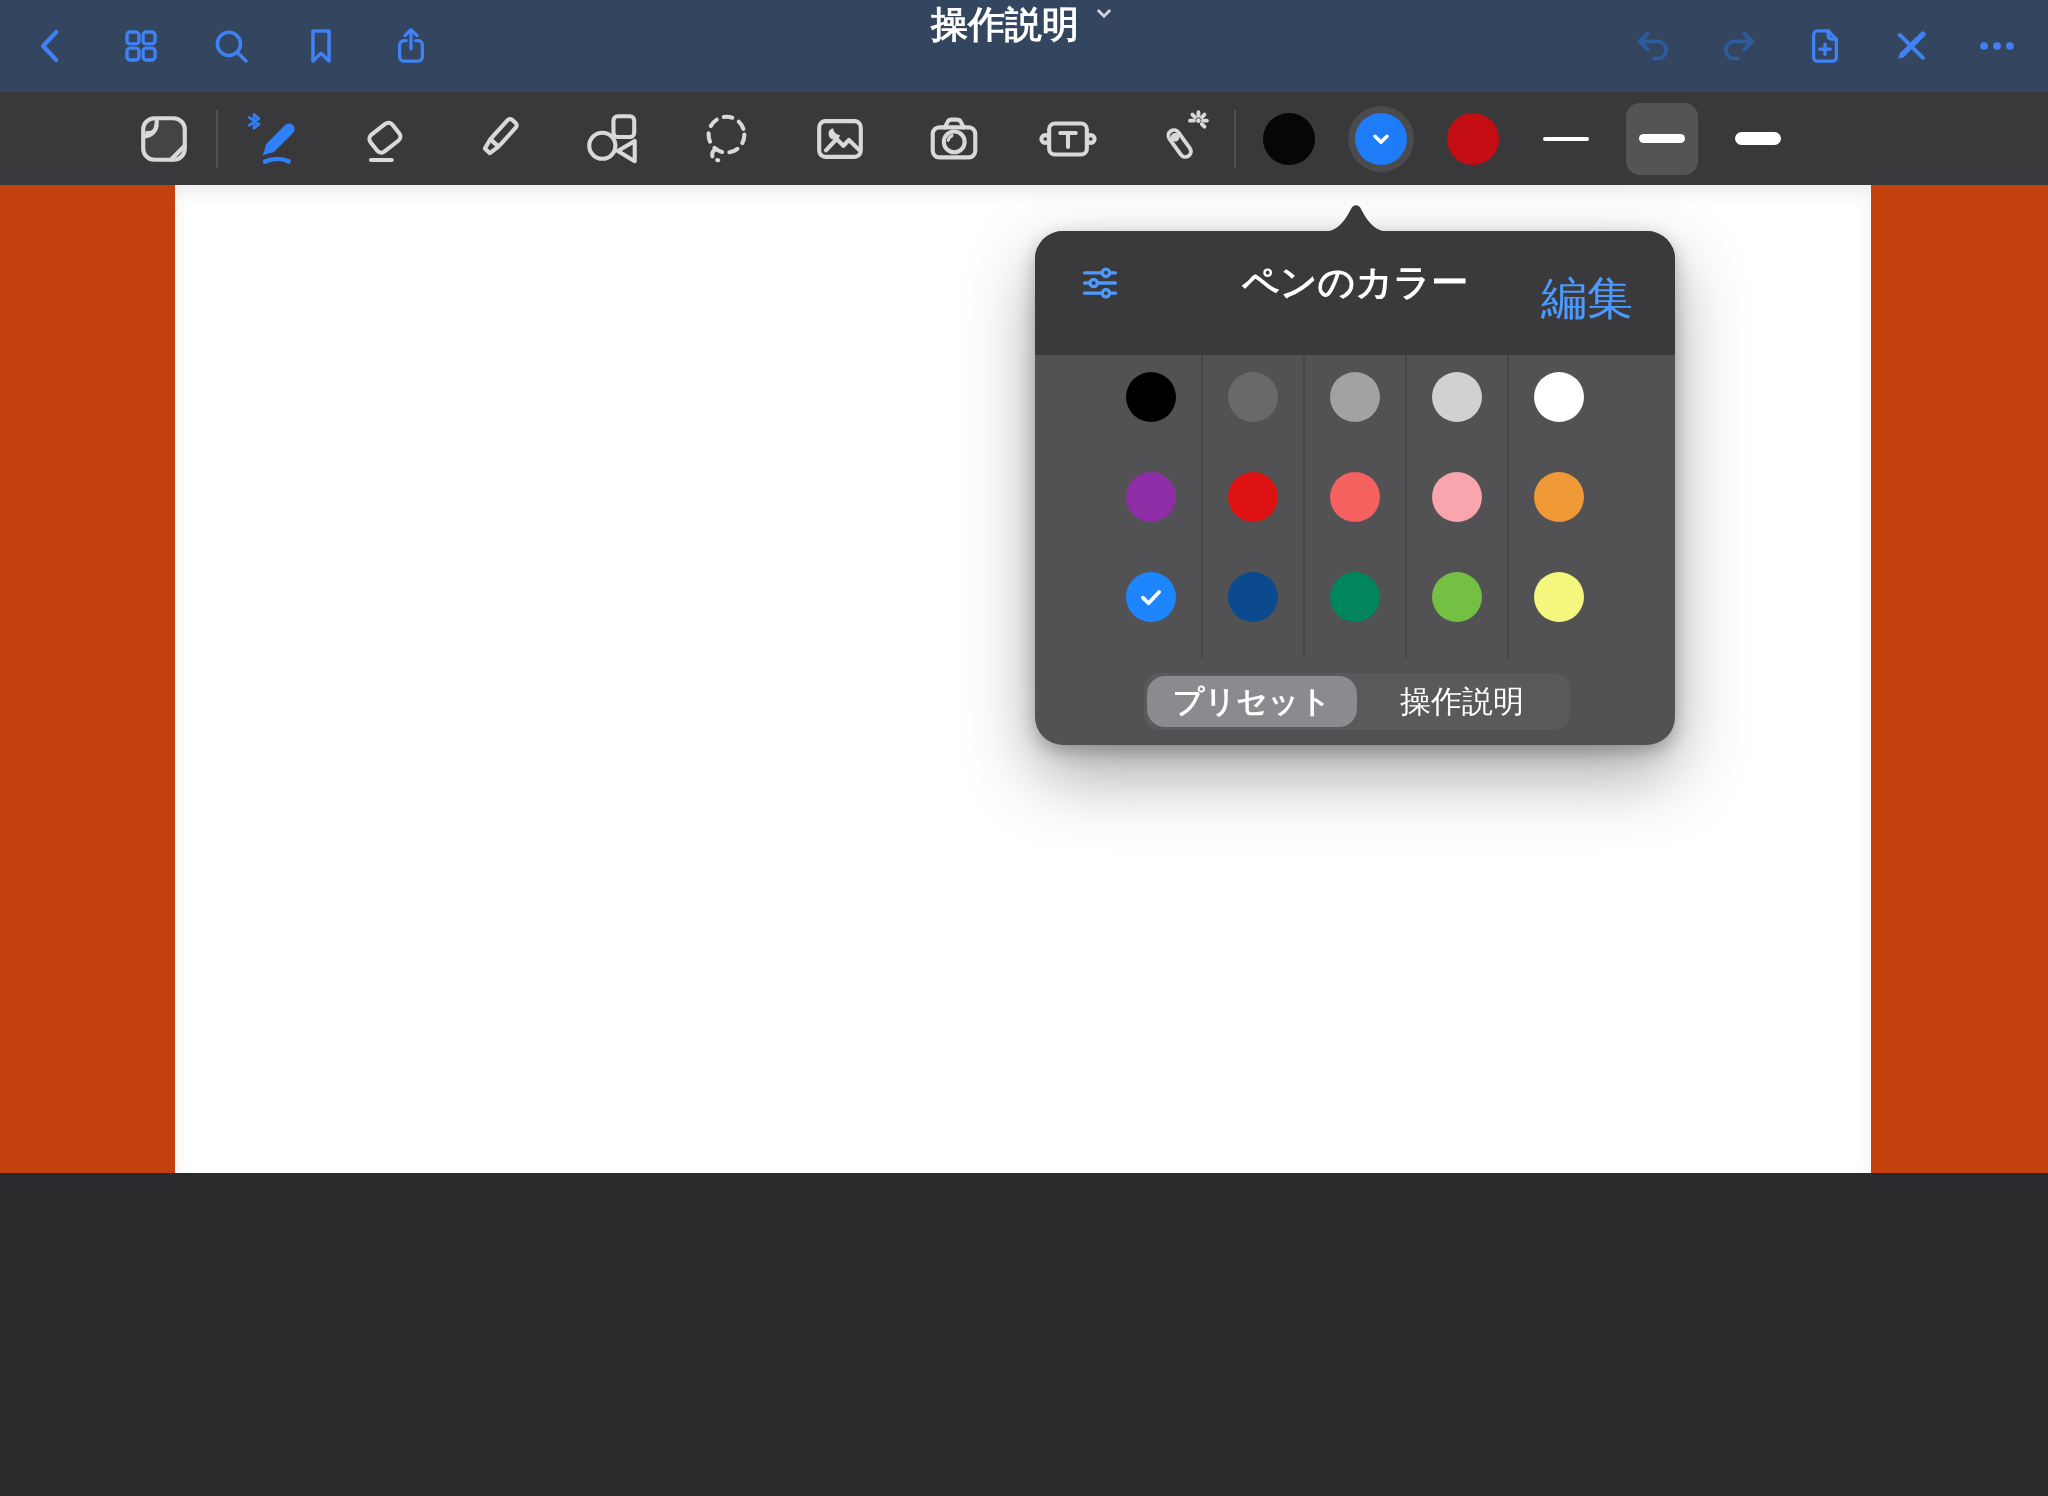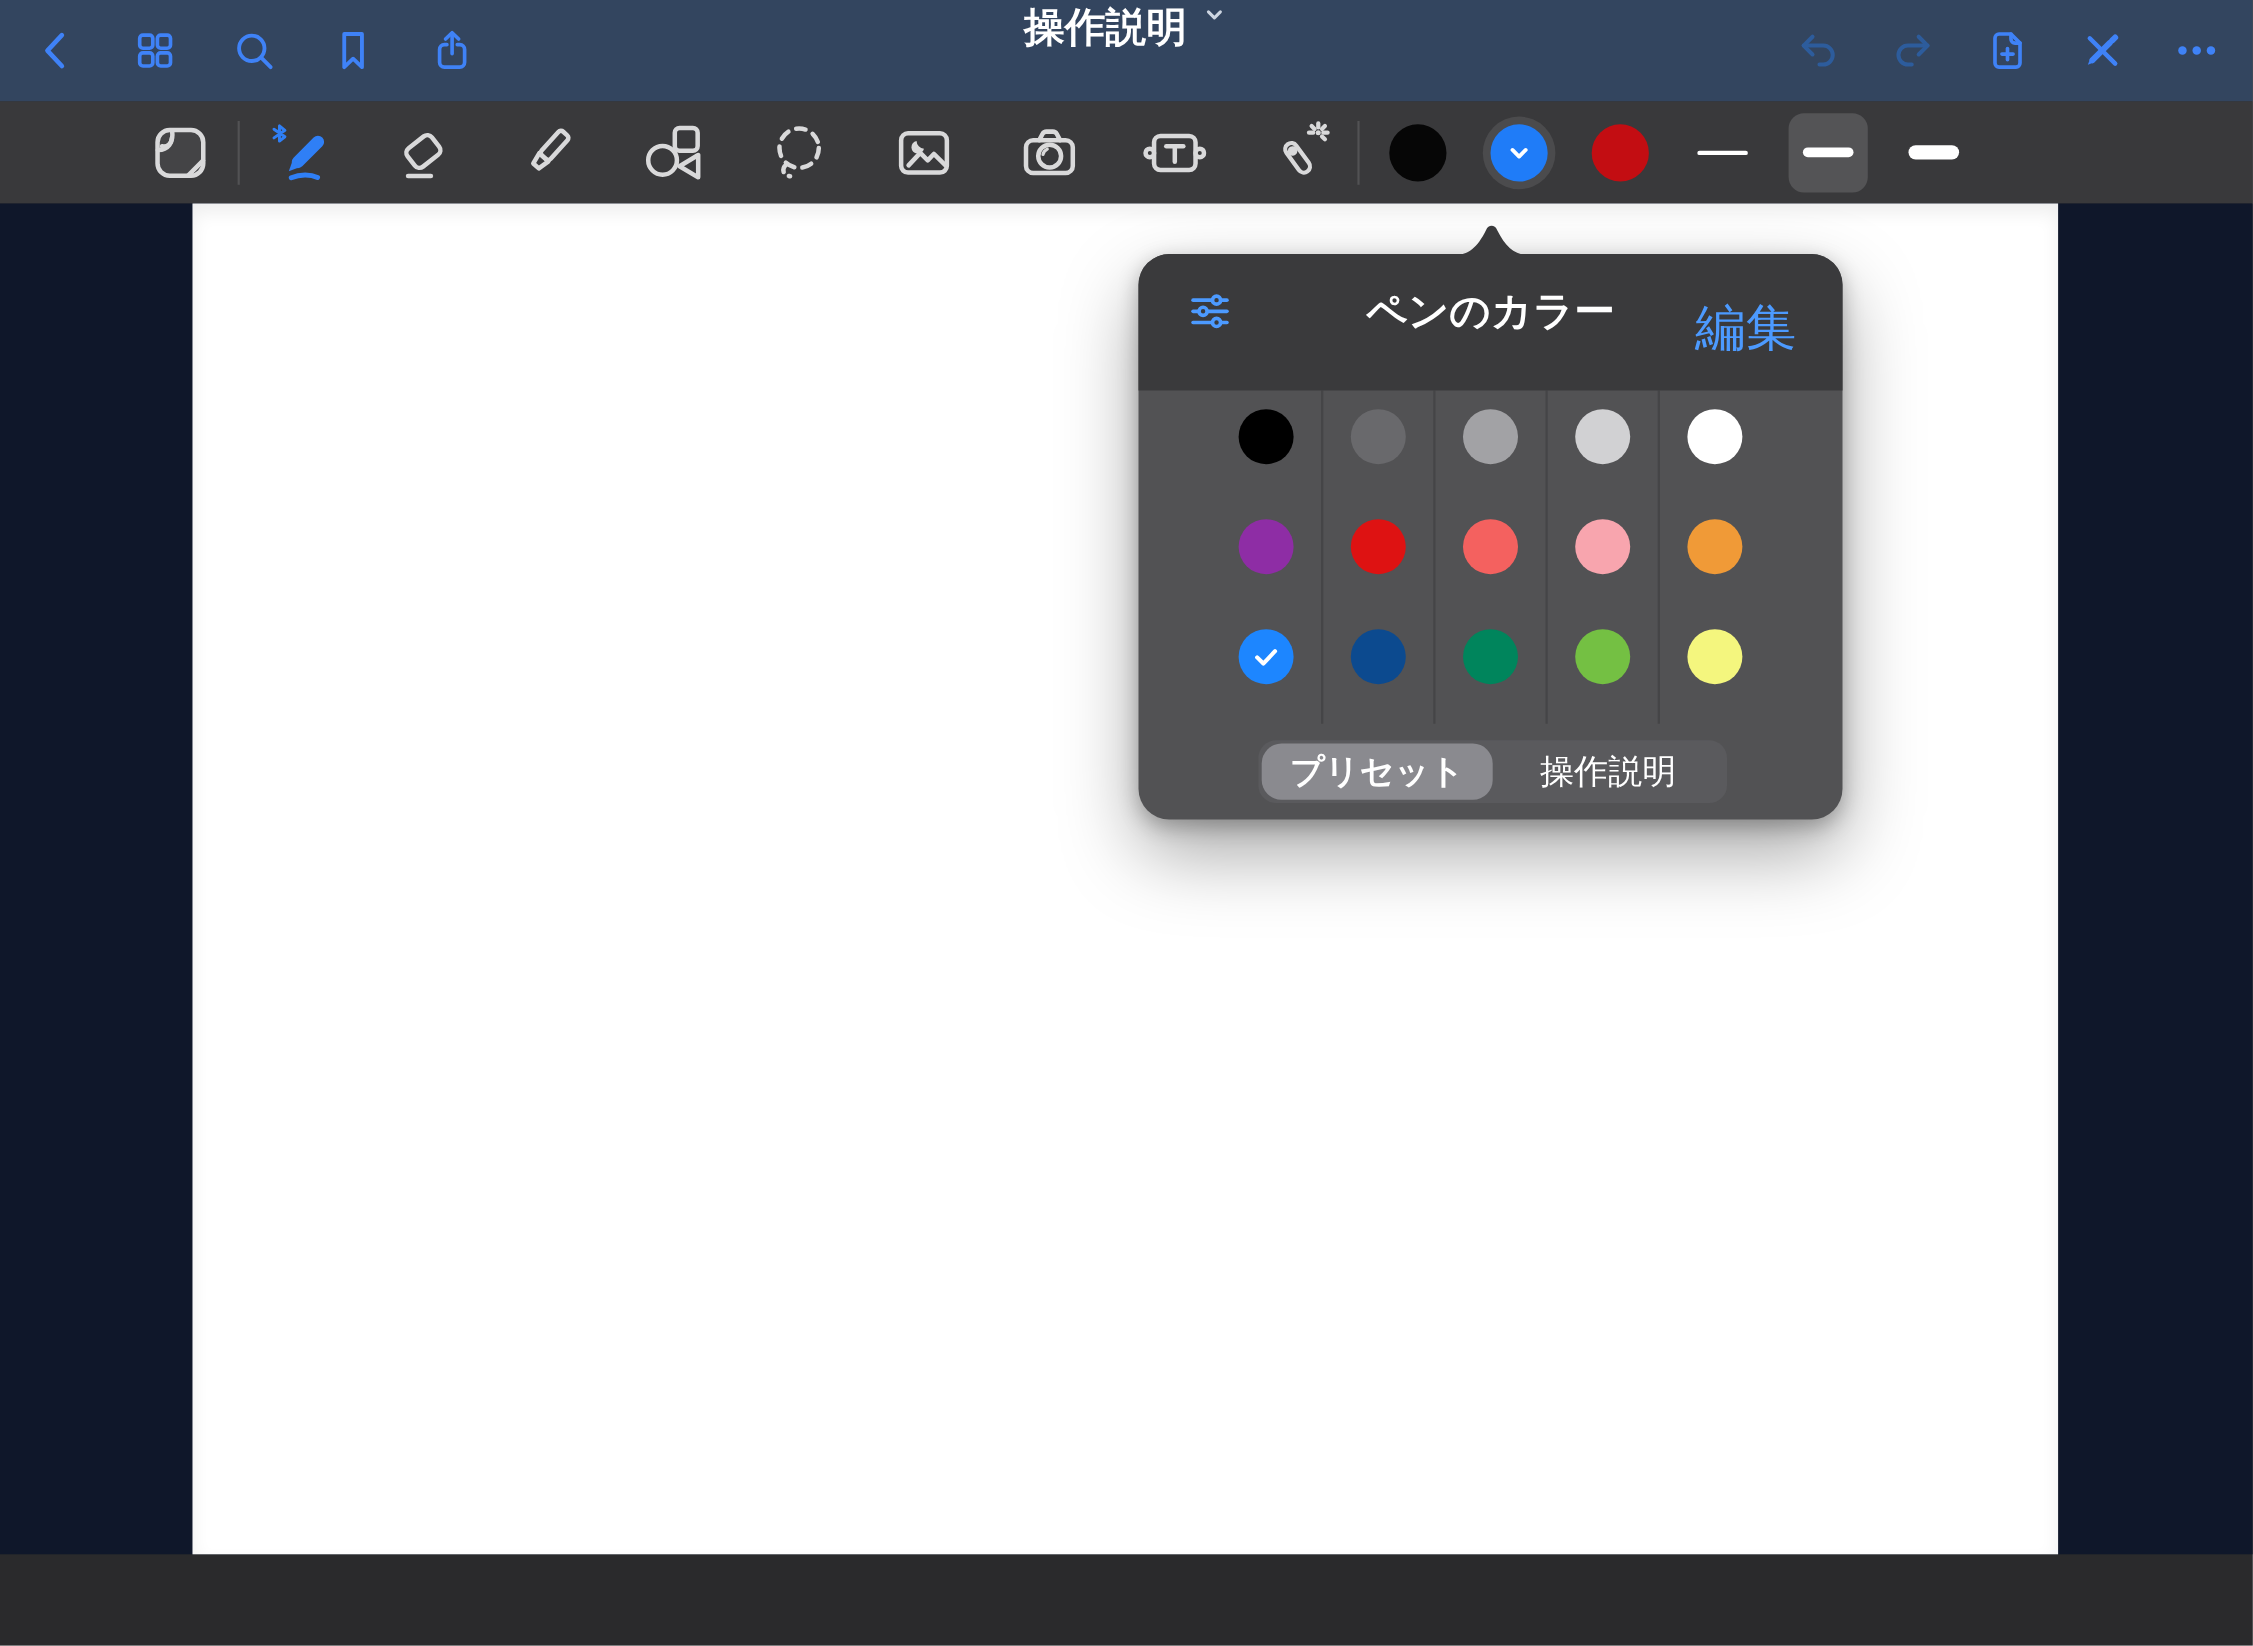--- a/index.html
+++ b/index.html
@@ -29,21 +29,21 @@
   .quick-swatch .dot { width:52px; height:52px; border-radius:50%; display:flex; align-items:center; justify-content:center; }
   .quick-swatch .ring { width:66px; height:66px; border-radius:50%; background:#4b4b4d; display:flex; align-items:center; justify-content:center; }
   .quick-swatch svg { width:32px; height:32px; }
 
   .strokes { display:flex; align-items:center; gap:24px; margin-left:24px; }
   .stroke-btn { width:72px; height:72px; display:flex; align-items:center; justify-content:center; border-radius:14px; }
   .stroke-btn.selected { background:#545456; }
   .stroke-line { width:46px; background:#ffffff; border-radius:8px; }
 
   
-  .canvas { position:relative; height:1228px; background:#0f172a; }
+  .canvas { position:relative; height:988px; background:#c2410c; }
   .page { position:absolute; left:175px; right:177px; top:0; bottom:0; background:#ffffff;
           box-shadow: inset 0 8px 16px rgba(0,0,0,0.07); }
 
   
   .popover { position:absolute; left:1035px; top:231px; width:640px; height:514px; border-radius:28px;
              background:#525254; box-shadow:0 30px 70px rgba(0,0,0,0.35), 0 6px 18px rgba(0,0,0,0.25); }
   .popover-arrow { position:absolute; left:286px; top:-34px; width:70px; height:35px; }
   .popover-header { height:124px; background:#3a3a3c; border-radius:28px 28px 0 0;
                     display:flex; align-items:center; padding:0 42px 20px 42px; position:relative; }
   .popover-header .sliders { width:42px; height:42px; }

